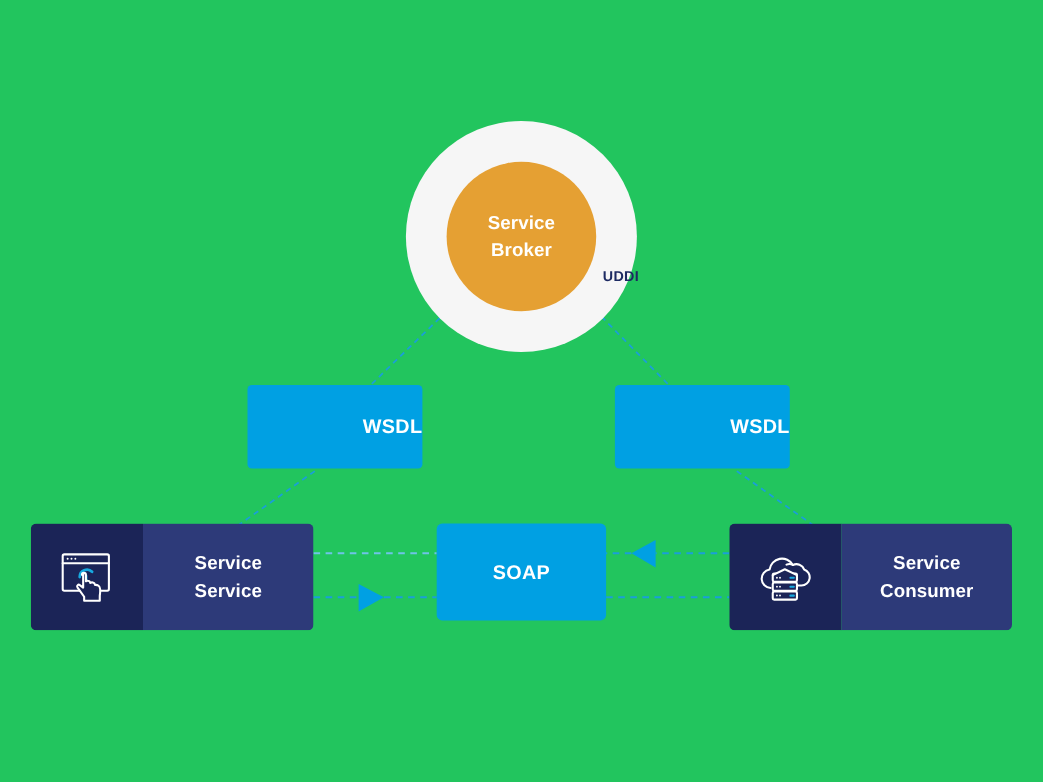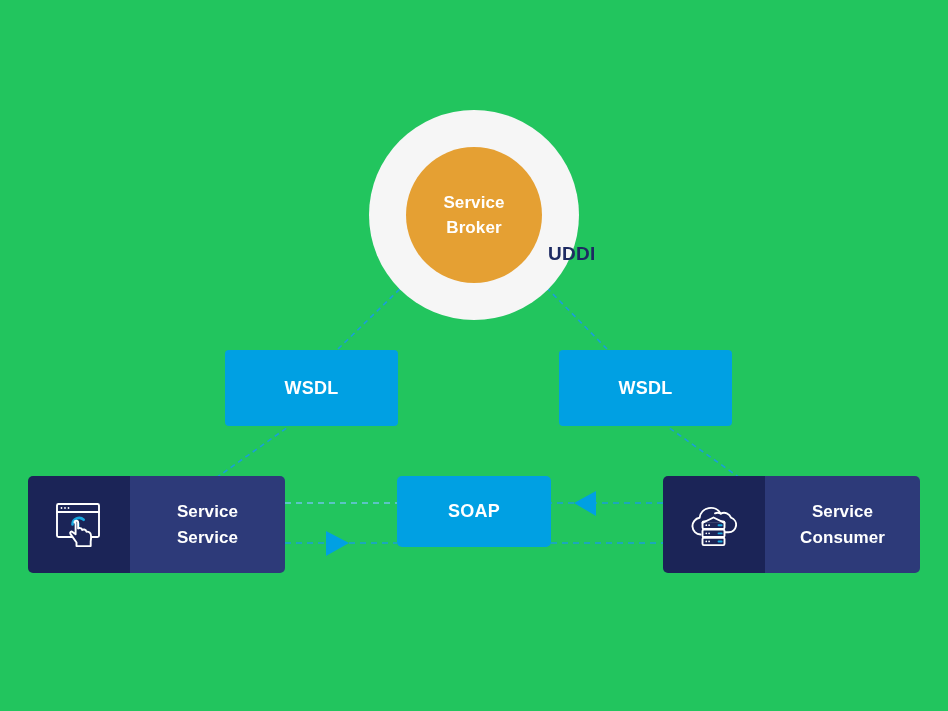--- a/index.html
+++ b/index.html
@@ -53,53 +53,53 @@
     font-weight: bold;
     line-height: 1.5;
     text-align: center;
     letter-spacing: 0.1px;
   }
   .uddi-label {
     position: absolute;
     left: 548px;
     top: 243px;
     color: #1d2a62;
-    font-size: 19px;
+    font-size: 13px;
     font-weight: bold;
     letter-spacing: 0.3px;
   }
 
   
   .wsdl-box {
     position: absolute;
     top: 350px;
-    width: 173px;
+    width: 159px;
     height: 76px;
     background: #00a0e3;
     border-radius: 4px;
     display: flex;
     align-items: center;
-    justify-content: center;
+    justify-content: flex-end;
   }
   .wsdl-box.left  { left: 225px; }
   .wsdl-box.right { left: 559px; }
   .wsdl-label {
     color: #ffffff;
     font-size: 18px;
     font-weight: bold;
     letter-spacing: 0.3px;
   }
 
   
   .soap-box {
     position: absolute;
     left: 397px;
     top: 476px;
     width: 154px;
-    height: 71px;
+    height: 88px;
     background: #00a0e3;
     border-radius: 5px;
     display: flex;
     align-items: center;
     justify-content: center;
   }
   .soap-label {
     color: #ffffff;
     font-size: 18px;
     font-weight: bold;

